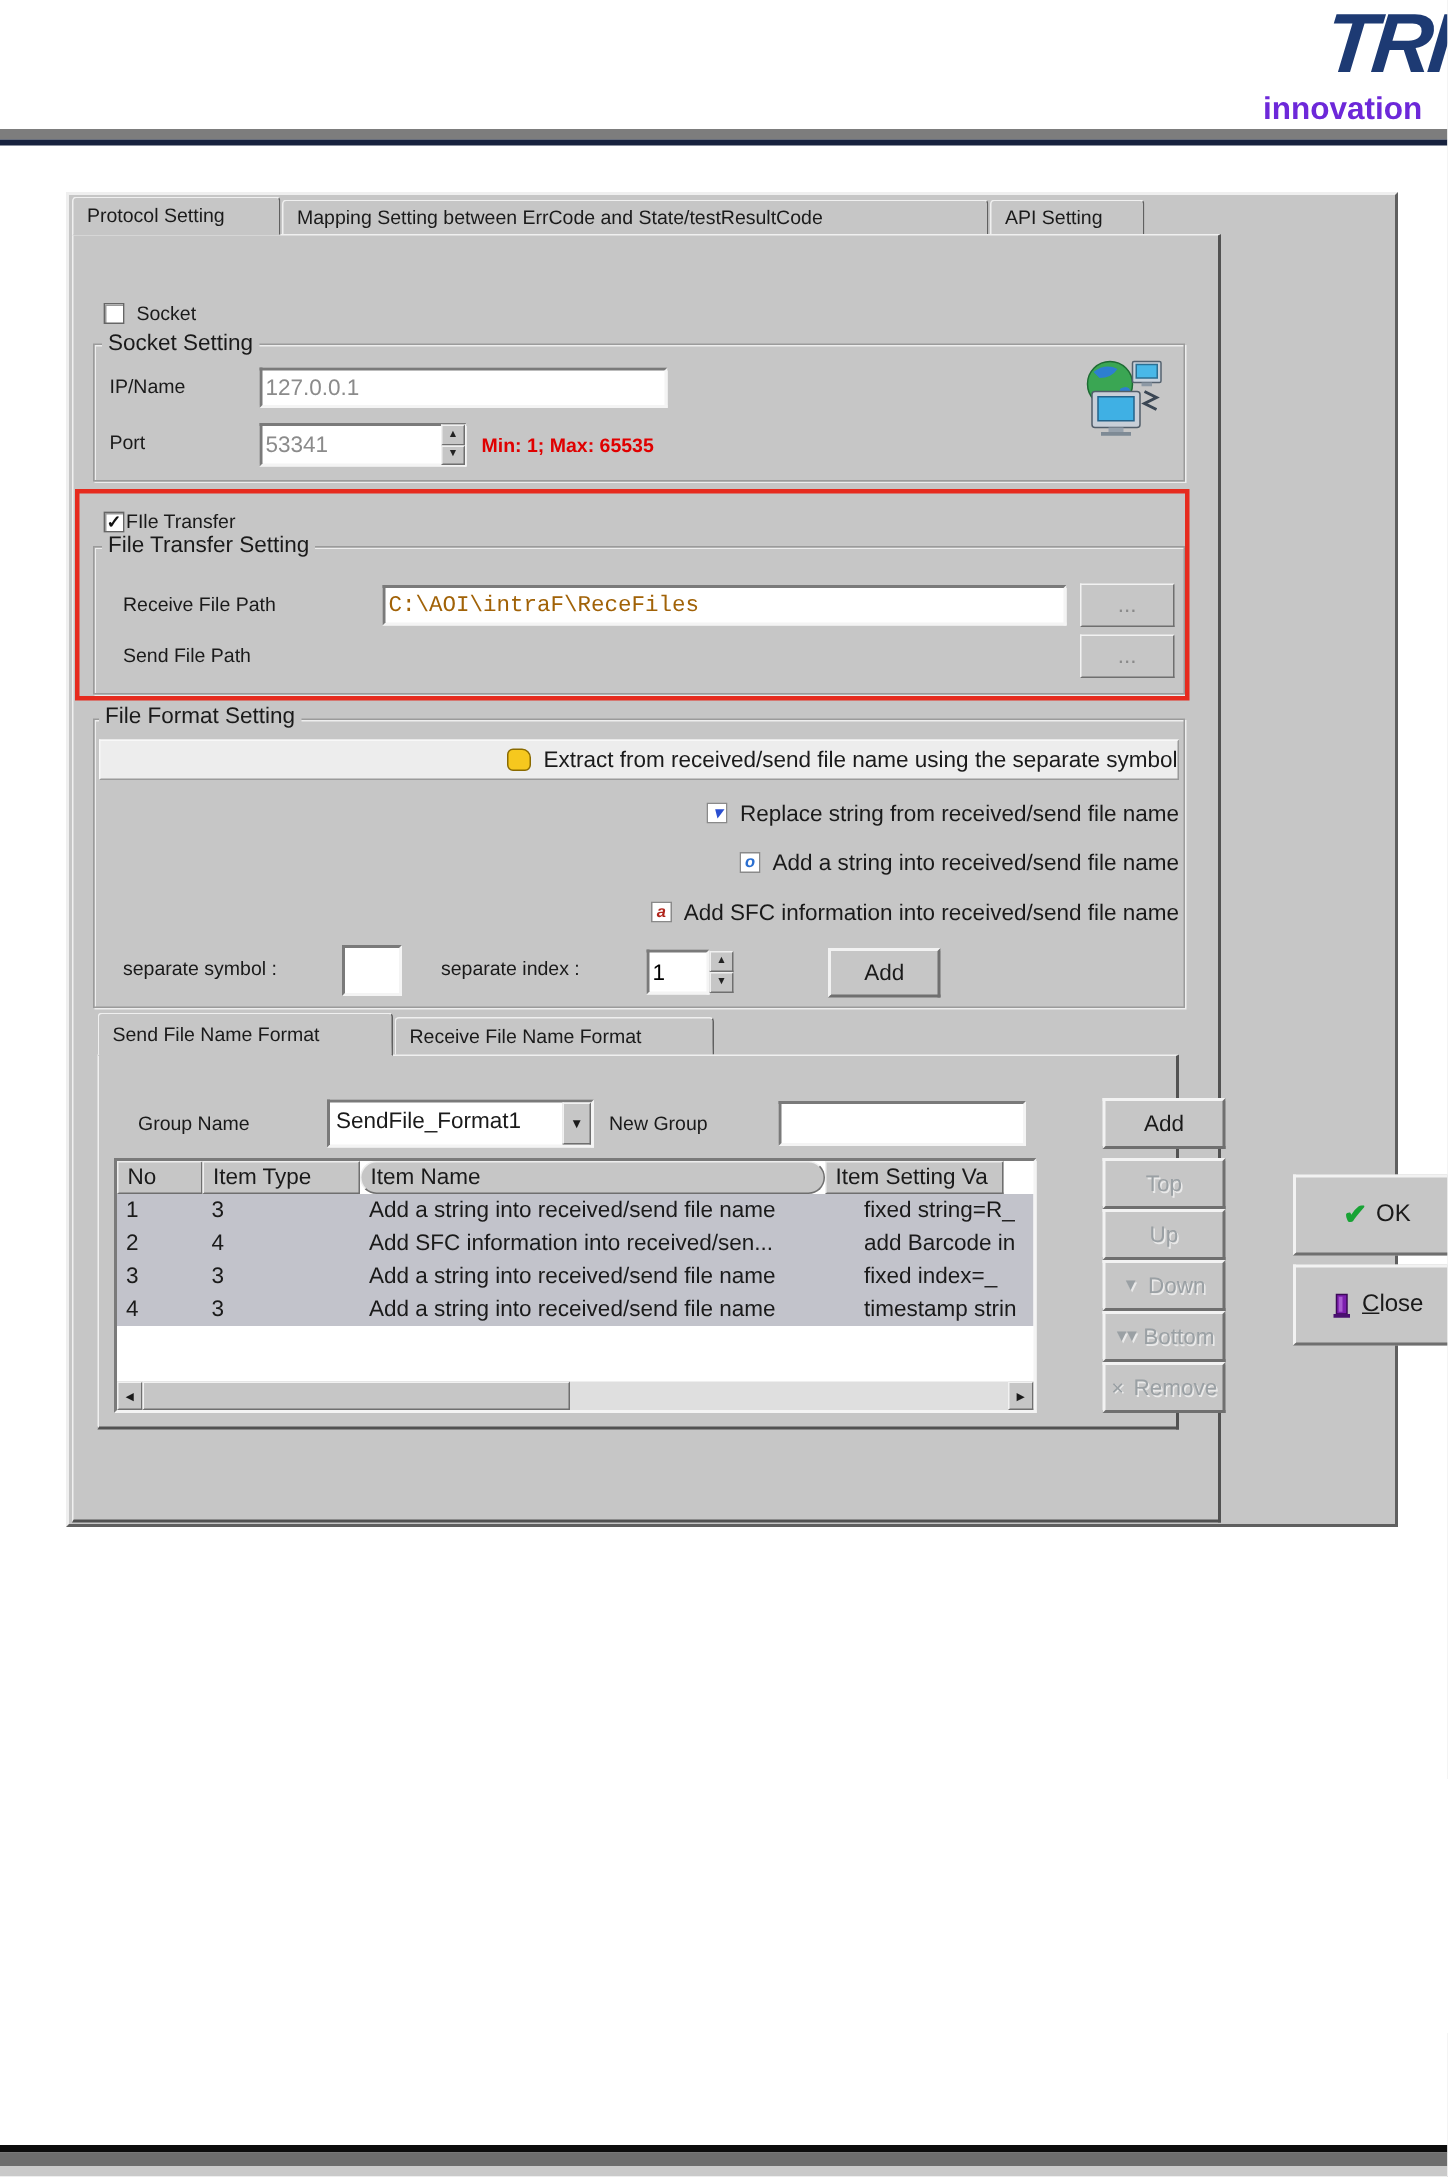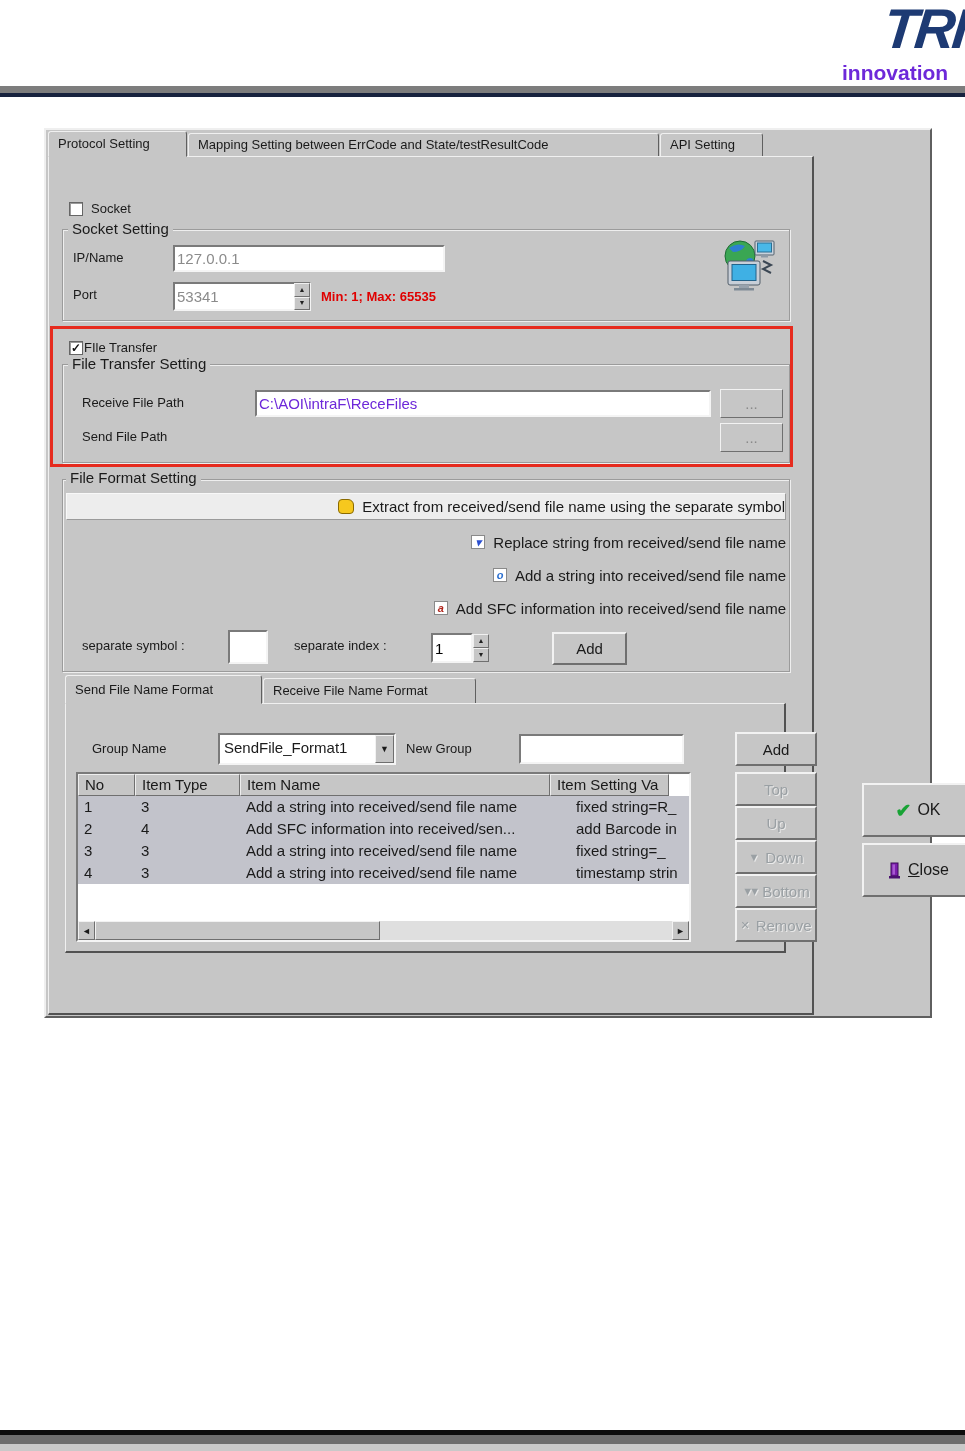--- a/index.html
+++ b/index.html
@@ -124,21 +124,21 @@
       <div class="abs cb" style="left:20px; top:184px;">
         <span>✓</span>
       </div>
       <div class="abs lbl" style="left:35px; top:182px;">FIle Transfer</div>
 
       <div class="abs groupbox" style="left:13px; top:207px; width:728px; height:99px;"></div>
       <div class="abs grouplabel" style="left:19px; top:199px;">File Transfer Setting</div>
 
       <div class="abs lbl" style="left:33px; top:237px;">Receive File Path</div>
       <div class="abs sunken" style="left:206px; top:233px; width:456px; height:27px;">
-        <input class="txtin" style="border: none; color: #6d28d9; background: transparent;" value="C:\AOI\intraF\ReceFiles">
+        <input class="txtin" style="border: none; color: #a16207; background: transparent; font-family: Liberation Mono, monospace;" value="C:\AOI\intraF\ReceFiles">
       </div>
       <div class="abs raised-thin btn" style="left:671px; top:232px; width:63px; height:29px; color:#8a8a8a;">
         <span>...</span>
       </div>
 
       <div class="abs lbl" style="left:33px; top:271px;">Send File Path</div>
       <div class="abs raised-thin btn" style="left:671px; top:266px; width:63px; height:29px; color:#8a8a8a;">
         <span>...</span>
       </div>
 
@@ -201,41 +201,41 @@
         </div>
         <div class="abs raised btn" style="left:625px; top:28px; width:82px; height:34px;">
           <span>Add</span>
         </div>
 
         <div class="abs sunken" style="left:10px; top:68px; width:615px; height:170px; overflow:hidden;text-decoration:underline;">
 
           <div class="abs" style="left:0; top:0; width:611px; height:22px; display:flex;">
             <div class="hdrcell" style="width:57px;">No</div>
             <div class="hdrcell" style="width:105px;">Item Type</div>
-            <div class="hdrcell" style="width:310px;">Item Name</div>
+            <div class="hdrcell" style="width:310px;border-radius:11px;">Item Name</div>
             <div class="hdrcell" style="width:119px;">Item Setting Va</div>
           </div>
 
           <div class="abs row-selected" style="left:0; top:22px; width:611px; height:22px; display:flex;">
             <div class="cell" style="width:57px;">1</div>
             <div class="cell" style="width:105px;">3</div>
             <div class="cell" style="width:330px;">Add a string into received/send file name</div>
             <div class="cell" style="width:119px;">fixed string=R_</div>
           </div>
           <div class="abs row-selected" style="left:0; top:44px; width:611px; height:22px; display:flex;">
             <div class="cell" style="width:57px;">2</div>
             <div class="cell" style="width:105px;">4</div>
             <div class="cell" style="width:330px;">Add SFC information into received/sen...</div>
             <div class="cell" style="width:119px;">add Barcode in</div>
           </div>
           <div class="abs row-selected" style="left:0; top:66px; width:611px; height:22px; display:flex;">
             <div class="cell" style="width:57px;">3</div>
             <div class="cell" style="width:105px;">3</div>
             <div class="cell" style="width:330px;">Add a string into received/send file name</div>
-            <div class="cell" style="width:119px;">fixed string=_</div>
+            <div class="cell" style="width:119px;">fixed index=_</div>
           </div>
           <div class="abs row-selected" style="left:0; top:88px; width:611px; height:22px; display:flex;">
             <div class="cell" style="width:57px;">4</div>
             <div class="cell" style="width:105px;">3</div>
             <div class="cell" style="width:330px;">Add a string into received/send file name</div>
             <div class="cell" style="width:119px;">timestamp strin</div>
           </div>
 
           <div class="abs scroll-track" style="left:0; top:147px; width:611px; height:19px;">
             <div class="abs raised-thin" style="left:0; top:0; width:17px; height:19px; display:flex; align-items:center; justify-content:center; font-size:9px;">◄</div>

